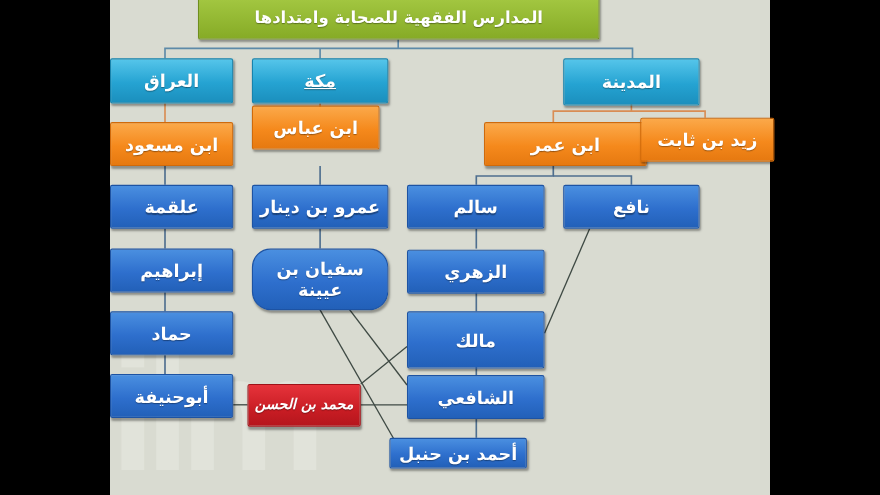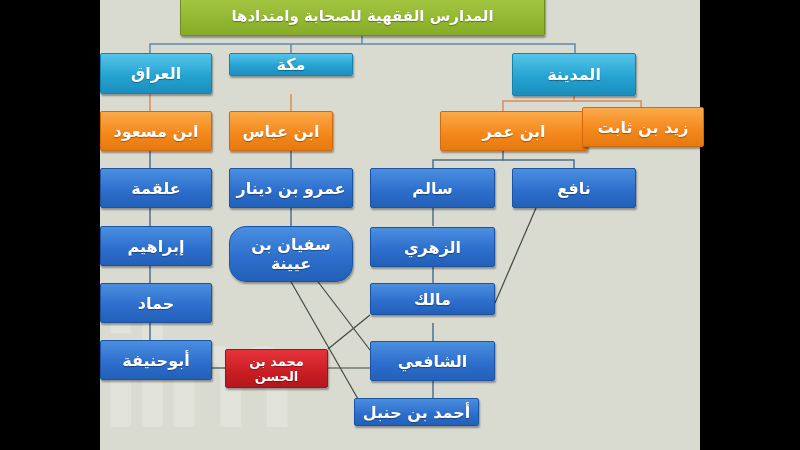--- a/index.html
+++ b/index.html
@@ -28,21 +28,21 @@
     color: #fff; font-size: 16px; font-weight: bold;
     direction: rtl; text-align: center;
     text-shadow: 0 1px 1px rgba(0,0,0,0.35);
     border-radius: 2px;
     box-shadow: 1px 2px 2px rgba(0,0,0,0.35);
   }
   .green  { background: linear-gradient(#a4c842, #86ab26); border: 1px solid #6f8e1c; }
   .cyan   { background: linear-gradient(#55c5ea, #25a3d2 55%, #1b8fbd); border: 1px solid #1683ad; }
   .orange { background: linear-gradient(#fba94a, #f5891c 55%, #e67910); border: 1px solid #d06a0a; }
   .blue   { background: linear-gradient(#4a8fe0, #2e6fcd 55%, #2260b8); border: 1px solid #1d53a3; }
-  .red    { background: linear-gradient(#e6333b, #c91d24 60%, #b5161d); border: 1px solid #9e1218; }
+  .red    { background: linear-gradient(#e6333b, #c91d24 60%, #b5161d); border: 1px solid #9e1218; font-style: italic; }
   .title { font-size: 15px; }
 </style>
 </head>
 <body>
 
 <div class="bar-left"></div>
 <div class="stage">
   <div class="watermark">ilm</div>
 </div>
 <div class="bar-right"></div>
@@ -84,36 +84,36 @@
     <line x1="306" y1="266" x2="370" y2="350"></line>
     <line x1="370" y1="315" x2="328" y2="349"></line>
     <line x1="212" y1="368" x2="225" y2="368"></line>
     <line x1="328" y1="368" x2="370" y2="368"></line>
   </g>
 </svg>
 
 <div class="box green title" style="left:180px; top:-4px; width:365px; height:40px;">المدارس الفقهية للصحابة وامتدادها</div>
 
 <div class="box cyan" style="left:100px; top:53px; width:112px; height:41px;">العراق</div>
-<div class="box cyan" style="left:229px; top:53px; width:124px; height:23px;">مكة</div>
+<div class="box cyan" style="left:229px; top:53px; width:124px; height:41px;text-decoration:underline;">مكة</div>
 <div class="box cyan" style="left:512px; top:53px; width:124px; height:43px;">المدينة</div>
 
 <div class="box orange" style="left:100px; top:111px; width:112px; height:40px;">ابن مسعود</div>
-<div class="box orange" style="left:229px; top:111px; width:104px; height:40px;">ابن عباس</div>
+<div class="box orange" style="left:229px; top:96px; width:116px; height:40px;">ابن عباس</div>
 <div class="box orange" style="left:440px; top:111px; width:148px; height:40px;">ابن عمر</div>
 <div class="box orange" style="left:582px; top:107px; width:122px; height:40px;">زيد بن ثابت</div>
 
 <div class="box blue" style="left:100px; top:168px; width:112px; height:40px;">علقمة</div>
 <div class="box blue" style="left:100px; top:226px; width:112px; height:40px;">إبراهيم</div>
 <div class="box blue" style="left:100px; top:283px; width:112px; height:40px;">حماد</div>
 <div class="box blue" style="left:100px; top:340px; width:112px; height:40px;">أبوحنيفة</div>
 
 <div class="box blue" style="left:229px; top:168px; width:124px; height:40px;">عمرو بن دينار</div>
 <div class="box blue" style="left:229px; top:226px; width:124px; height:56px;border-radius:17px;">سفيان بن عيينة</div>
 
 <div class="box blue" style="left:370px; top:168px; width:125px; height:40px;">سالم</div>
 <div class="box blue" style="left:512px; top:168px; width:124px; height:40px;">نافع</div>
 <div class="box blue" style="left:370px; top:227px; width:125px; height:40px;">الزهري</div>
-<div class="box blue" style="left:370px; top:283px; width:125px; height:32px;">مالك</div>
+<div class="box blue" style="left:370px; top:283px; width:125px; height:52px;">مالك</div>
 <div class="box blue" style="left:370px; top:341px; width:125px; height:40px;">الشافعي</div>
 <div class="box blue" style="left:354px; top:398px; width:125px; height:28px;">أحمد بن حنبل</div>
 
 <div class="box red" style="left:225px; top:349px; width:103px; height:39px; font-size:13px;">محمد بن الحسن</div>
 
 </body></html>

